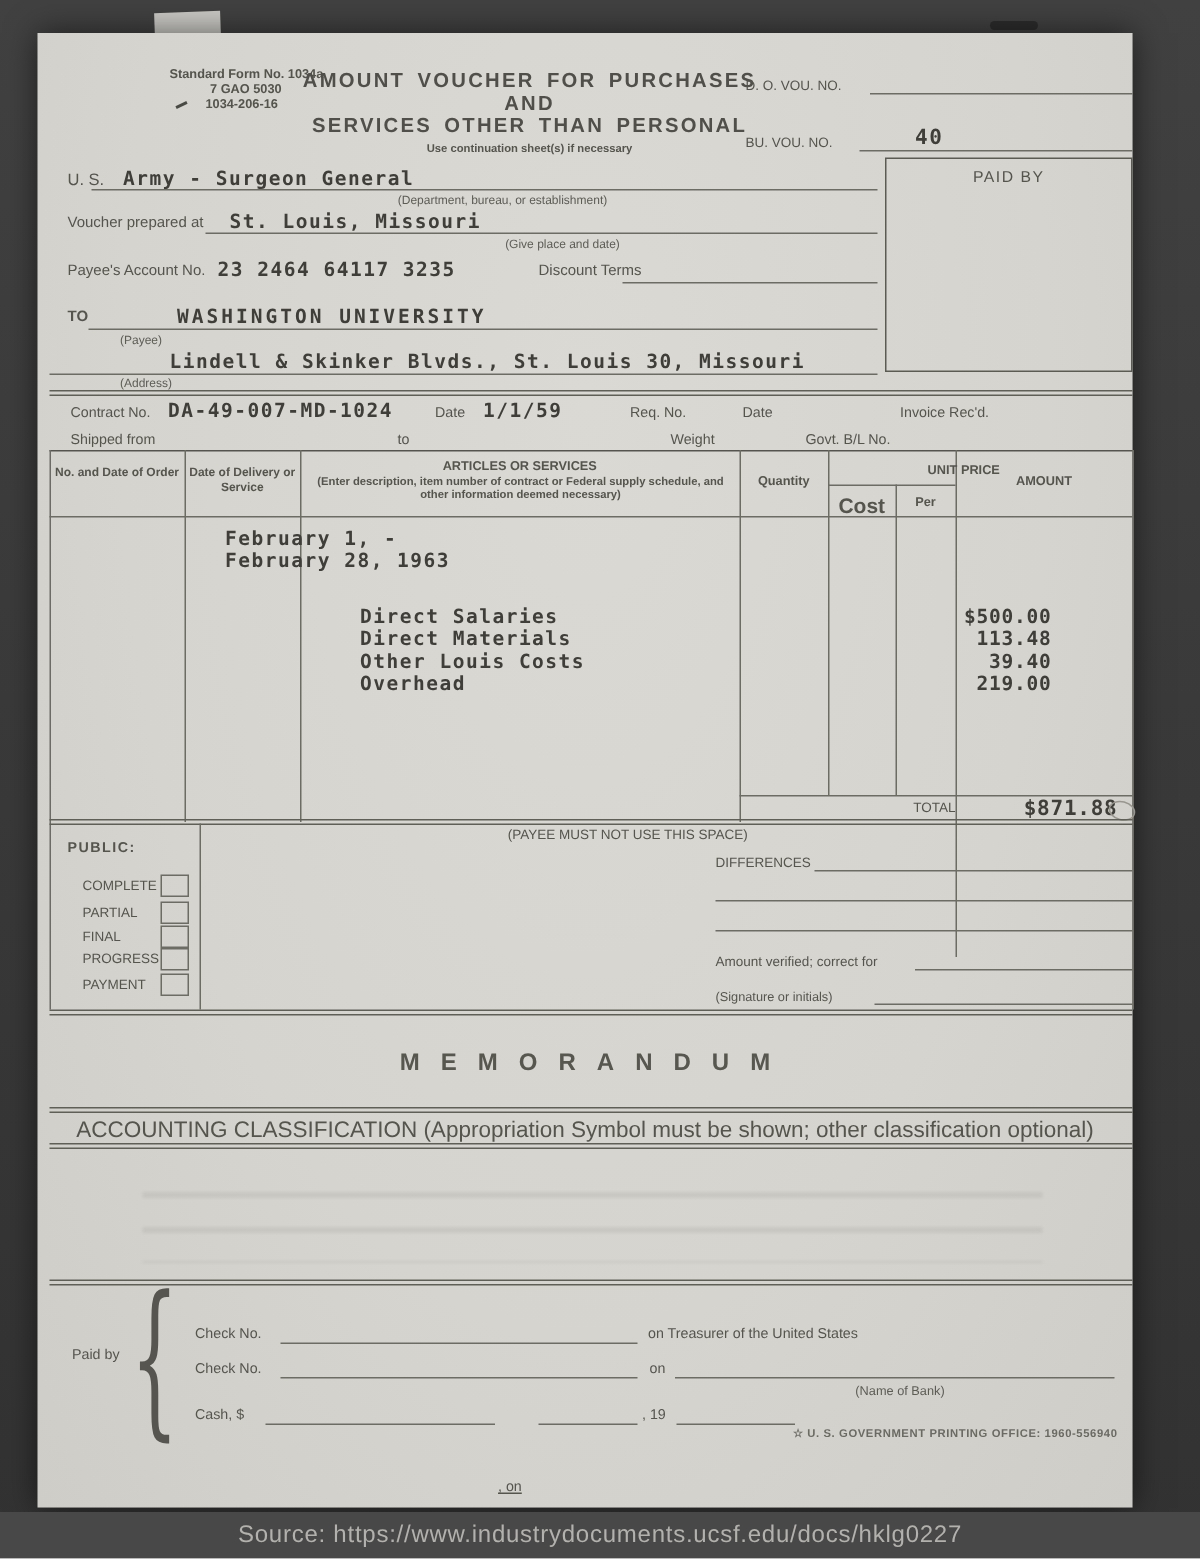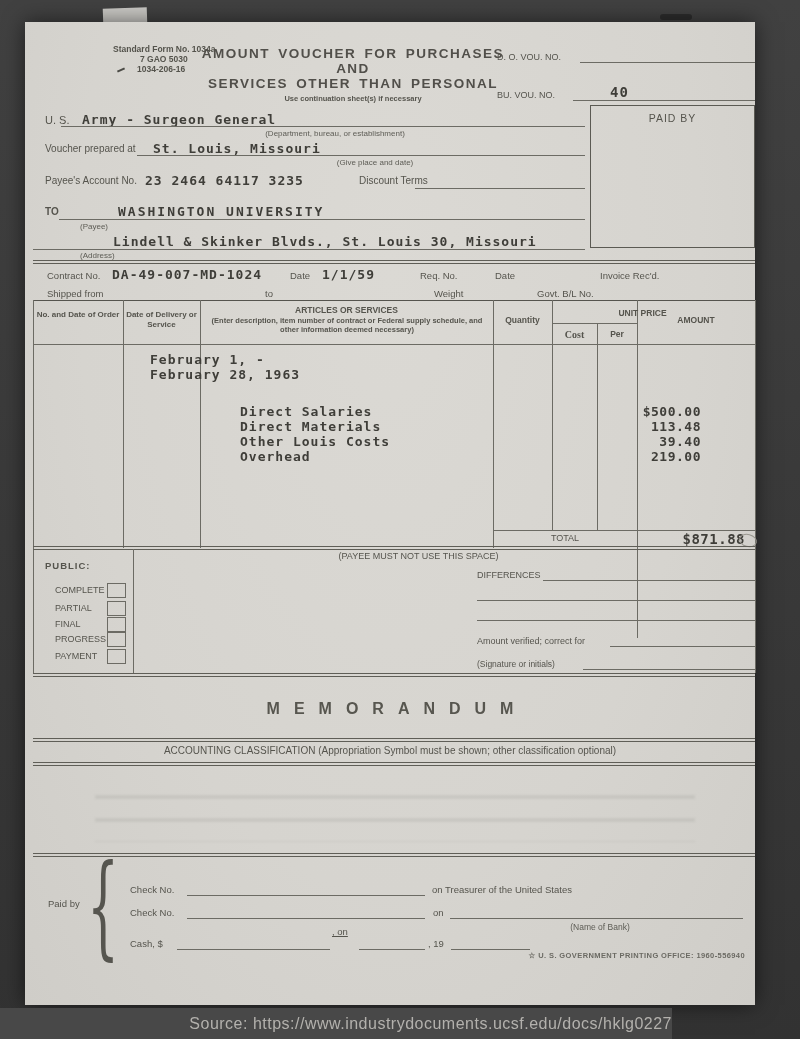--- a/index.html
+++ b/index.html
@@ -19,22 +19,22 @@
   .hr2{height:2px;border-top:1px solid #5f5e57;border-bottom:1px solid #5f5e57;}
   .th{font-weight:bold;font-size:8px;color:#55544d;text-align:center;line-height:1.25;}
   .title{font-weight:bold;font-size:13.5px;letter-spacing:1.5px;word-spacing:3px;
          color:#514f4a;text-align:center;line-height:1.1;}
   .smallbold{font-weight:bold;font-size:8.5px;color:#54534c;white-space:nowrap;}
   .cb{width:17px;height:13px;border:1px solid #6c6b64;background:transparent;}
   .amt{font-family:"DejaVu Sans Mono",monospace;font-weight:bold;color:#3f3e39;
        font-size:13px;letter-spacing:.5px;text-align:right;}
   .bleed{left:70px;width:600px;top:758px;height:62px;opacity:.18;filter:blur(1px);
          background:repeating-linear-gradient(180deg,transparent 0 15px,#8f8e88 15px 19px,transparent 19px 23px);}
-  .srcbar{left:0;top:1008px;width:672px;height:31px;background:#484848;
-          display:flex;align-items:center;justify-content:flex-end;}
+  .srcbar{left:0;top:1008px;width:800px;height:31px;background:#484848;
+          display:flex;align-items:center;justify-content:center;}
   .srctext{color:#b3b1ad;font-size:16px;letter-spacing:.5px;}
 </style>
 </head>
 <body>
 
 <div id="root">
 
   <div class="a" style="left:103px;top:8px;width:44px;height:16px;background:#c9c8c4;transform:rotate(-2deg);"></div>
   <div class="a" style="left:660px;top:14px;width:32px;height:6px;background:#2c2c2c;border-radius:3px;"></div>
 
@@ -90,60 +90,60 @@
     <div class="a lbl" style="left:22px;top:248px;">Contract No.</div>
     <div class="a typed" style="left:87px;top:245px;">DA-49-007-MD-1024</div>
     <div class="a lbl" style="left:265px;top:248px;">Date</div>
     <div class="a typed" style="left:297px;top:245px;">1/1/59</div>
     <div class="a lbl" style="left:395px;top:248px;">Req. No.</div>
     <div class="a lbl" style="left:470px;top:248px;">Date</div>
     <div class="a lbl" style="left:575px;top:248px;">Invoice Rec'd.</div>
 
     <div class="a lbl" style="left:22px;top:266px;">Shipped from</div>
     <div class="a lbl" style="left:240px;top:266px;">to</div>
-    <div class="a lbl" style="left:409px;top:266px;text-align:center;">Weight</div>
+    <div class="a lbl" style="left:422px;top:266px;text-align:center;">Weight</div>
     <div class="a lbl" style="left:512px;top:266px;">Govt. B/L No.</div>
 
     <div class="a" style="left:8px;top:278px;width:722px;height:0;border-top:1.5px solid #55544e;"></div>
     <div class="a u" style="left:8px;top:322px;width:722px;"></div>
     <div class="a vl" style="left:8px;top:278px;height:373px;"></div>
     <div class="a vl" style="left:730px;top:278px;height:373px;"></div>
     <div class="a vl" style="left:98px;top:278px;height:248px;"></div>
     <div class="a vl" style="left:175px;top:278px;height:248px;"></div>
     <div class="a vl" style="left:468px;top:278px;height:248px;"></div>
     <div class="a vl" style="left:527px;top:278px;height:230px;"></div>
     <div class="a vl" style="left:572px;top:301px;height:207px;"></div>
     <div class="a vl" style="left:612px;top:278px;height:338px;"></div>
     <div class="a u" style="left:527px;top:301px;width:85px;"></div>
 
     <div class="a th" style="left:10px;top:288px;width:86px;">No. and Date of Order</div>
     <div class="a th" style="left:100px;top:288px;width:73px;">Date of Delivery or Service</div>
     <div class="a th" style="left:177px;top:283px;width:289px;font-size:8.5px;">ARTICLES OR SERVICES</div>
     <div class="a th" style="left:185px;top:294px;width:274px;font-size:7.5px;">(Enter description, item number of contract or Federal supply schedule, and other information deemed necessary)</div>
     <div class="a th" style="left:468px;top:293px;width:59px;font-size:8.5px;">Quantity</div>
     <div class="a th" style="left:527px;top:286px;width:85px;font-size:8.5px;padding-left:48px;">UNIT PRICE</div>
-    <div class="a th" style="left:527px;top:307px;width:45px;font-size:10px;font-family:Liberation Serif, serif;">Cost</div>
+    <div class="a th" style="left:527px;top:307px;width:45px;font-size:14px;">Cost</div>
     <div class="a th" style="left:572px;top:307px;width:40px;font-size:8.5px;">Per</div>
     <div class="a th" style="left:612px;top:293px;width:118px;font-size:8.5px;">AMOUNT</div>
 
     <div class="a typed" style="left:125px;top:330px;">February 1, -</div>
     <div class="a typed" style="left:125px;top:345px;">February 28, 1963</div>
 
     <div class="a typed" style="left:215px;top:382px;">Direct Salaries</div>
     <div class="a typed" style="left:215px;top:397px;">Direct Materials</div>
     <div class="a typed" style="left:215px;top:412px;">Other Louis Costs</div>
     <div class="a typed" style="left:215px;top:427px;">Overhead</div>
 
     <div class="a amt" style="left:612px;top:382px;width:64px;">$500.00</div>
     <div class="a amt" style="left:612px;top:397px;width:64px;">113.48</div>
     <div class="a amt" style="left:612px;top:412px;width:64px;">39.40</div>
     <div class="a amt" style="left:612px;top:427px;width:64px;">219.00</div>
 
     <div class="a u" style="left:468px;top:508px;width:262px;"></div>
-    <div class="a lbl" style="left:468px;top:511px;width:144px;text-align:center;font-size:9px;">TOTAL</div>
+    <div class="a lbl" style="left:468px;top:511px;width:144px;text-align:right;font-size:9px;">TOTAL</div>
     <div class="a amt" style="left:630px;top:509px;width:90px;font-size:14px;">$871.88</div>
     <div class="a" style="left:714px;top:512px;width:16px;height:11px;border:1px solid #98968e;border-radius:50%;transform:rotate(14deg);"></div>
     <div class="a hr2" style="left:8px;top:524px;width:722px;"></div>
 
     <div class="a vl" style="left:108px;top:527px;height:124px;"></div>
     <div class="a lbl" style="left:20px;top:538px;font-weight:bold;letter-spacing:1px;">PUBLIC:</div>
 
     <div class="a lbl" style="left:30px;top:563px;font-size:9px;">COMPLETE</div>
     <div class="a cb" style="left:82px;top:561px;"></div>
     <div class="a lbl" style="left:30px;top:581px;font-size:9px;">PARTIAL</div>
@@ -162,21 +162,21 @@
     <div class="a u" style="left:452px;top:578px;width:278px;"></div>
     <div class="a u" style="left:452px;top:598px;width:278px;"></div>
     <div class="a lbl" style="left:452px;top:614px;font-size:9px;">Amount verified; correct for</div>
     <div class="a u" style="left:585px;top:624px;width:145px;"></div>
     <div class="a lbl" style="left:452px;top:637px;font-size:8.5px;">(Signature or initials)</div>
     <div class="a u" style="left:558px;top:647px;width:172px;"></div>
     <div class="a hr2" style="left:8px;top:651px;width:722px;"></div>
 
     <div class="a" style="left:0;top:678px;width:730px;text-align:center;font-weight:bold;font-size:16px;letter-spacing:14px;padding-left:14px;box-sizing:border-box;color:#57564f;">MEMORANDUM</div>
     <div class="a hr2" style="left:8px;top:716px;width:722px;"></div>
-    <div class="a lbl" style="left:0;top:723px;width:730px;text-align:center;font-size:10px;">ACCOUNTING CLASSIFICATION  (Appropriation Symbol must be shown; other classification optional)</div>
+    <div class="a lbl" style="left:0;top:723px;width:730px;text-align:center;font-size:15px;">ACCOUNTING CLASSIFICATION  (Appropriation Symbol must be shown; other classification optional)</div>
     <div class="a hr2" style="left:8px;top:740px;width:722px;"></div>
 
     <div class="a bleed"></div>
 
     <div class="a hr2" style="left:8px;top:831px;width:722px;"></div>
 
     <div class="a lbl" style="left:23px;top:876px;">Paid by</div>
     <div class="a" style="left:62px;top:838px;font-family:'DejaVu Serif',serif;font-size:112px;line-height:92px;color:#56554f;transform:scaleX(.45);transform-origin:left top;">{</div>
 
     <div class="a lbl" style="left:105px;top:862px;">Check No.</div>
@@ -184,21 +184,21 @@
     <div class="a lbl" style="left:407px;top:862px;">on Treasurer of the United States</div>
 
     <div class="a lbl" style="left:105px;top:885px;">Check No.</div>
     <div class="a u" style="left:162px;top:896px;width:238px;"></div>
     <div class="a lbl" style="left:408px;top:885px;">on</div>
     <div class="a u" style="left:425px;top:896px;width:293px;"></div>
     <div class="a cap" style="left:450px;top:900px;width:250px;text-align:center;font-size:8.5px;">(Name of Bank)</div>
 
     <div class="a lbl" style="left:105px;top:916px;">Cash, $</div>
     <div class="a u" style="left:152px;top:927px;width:153px;"></div>
-    <div class="a lbl" style="left:307px;top:904px;text-decoration:underline;">, on</div>
+    <div class="a lbl" style="left:307px;top:964px;text-decoration:underline;">, on</div>
     <div class="a u" style="left:334px;top:927px;width:66px;"></div>
     <div class="a lbl" style="left:403px;top:916px;">, 19</div>
     <div class="a u" style="left:426px;top:927px;width:79px;"></div>
 
     <div class="a" style="left:450px;top:929px;width:270px;text-align:right;font-weight:bold;font-size:7.5px;letter-spacing:.4px;color:#6b6a63;white-space:nowrap;">☆ U. S. GOVERNMENT PRINTING OFFICE: 1960-556940</div>
   </div>
 
   <div class="a srcbar">
     <span class="srctext">Source: https://www.industrydocuments.ucsf.edu/docs/hklg0227</span>
   </div>

